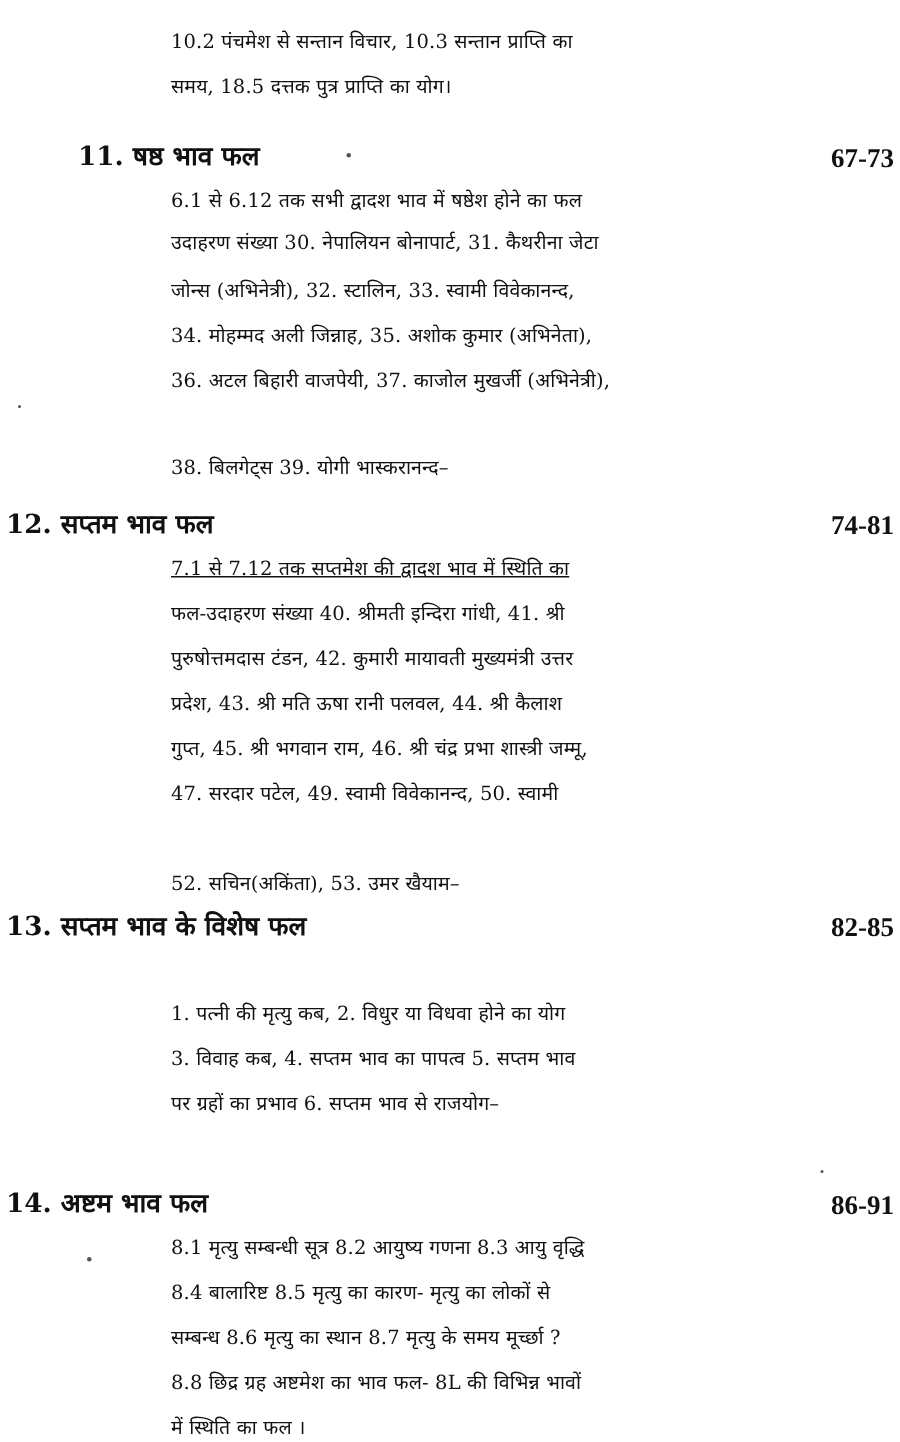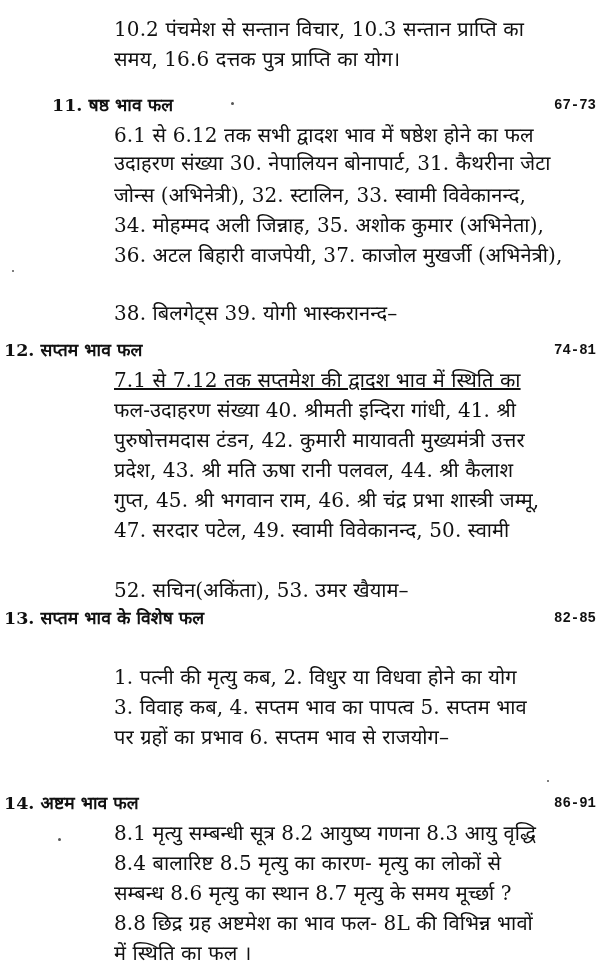--- a/index.html
+++ b/index.html
@@ -18,21 +18,21 @@
     .page {
       position: absolute;
       left: 0;
       top: 0;
       width: 600px;
       height: 961px;
     }
     .line {
       position: absolute;
       left: 114px;
-      font-size: 20px;
+      font-size: 13px;
       line-height: 30px;
       white-space: nowrap;
       letter-spacing: 0.1px;
     }
     .heading {
       position: absolute;
       left: 4px;
       right: 4px;
       height: 30px;
       font-size: 17.5px;
@@ -42,39 +42,39 @@
     }
     .heading .title {
       position: absolute;
       left: 0;
       top: 0;
     }
     .heading .pages {
       position: absolute;
       right: 0;
       top: 0;
-      font-family: Liberation Mono, monospace;
+      font-family: Liberation Serif, serif;
       font-weight: bold;
-      font-size: 14px;
+      font-size: 18px;
     }
     .speck {
       position: absolute;
       width: 3px;
       height: 3px;
       border-radius: 50%;
       background: #555;
     }
   </style>
 </head>
 <body>
 
 <div class="page">
 
   <div class="line" style="top:14px;">10.2 पंचमेश से सन्तान विचार, 10.3 सन्तान प्राप्ति का</div>
-  <div class="line" style="top:44px;">समय, 16.6 दत्तक पुत्र प्राप्ति का योग।</div>
+  <div class="line" style="top:44px;">समय, 18.5 दत्तक पुत्र प्राप्ति का योग।</div>
 
   <div class="heading" style="top:90px;margin-left:48px;">
     <span class="title">
       <span>11.</span>
       <span>षष्ठ भाव फल</span>
     </span>
     <span class="pages">67-73</span>
   </div>
   <div class="line" style="top:120px;">6.1 से 6.12 तक सभी द्वादश भाव में षष्ठेश होने का फल</div>
   <div class="line" style="top:148px;">उदाहरण संख्या 30. नेपालियन बोनापार्ट, 31. कैथरीना जेटा</div>

